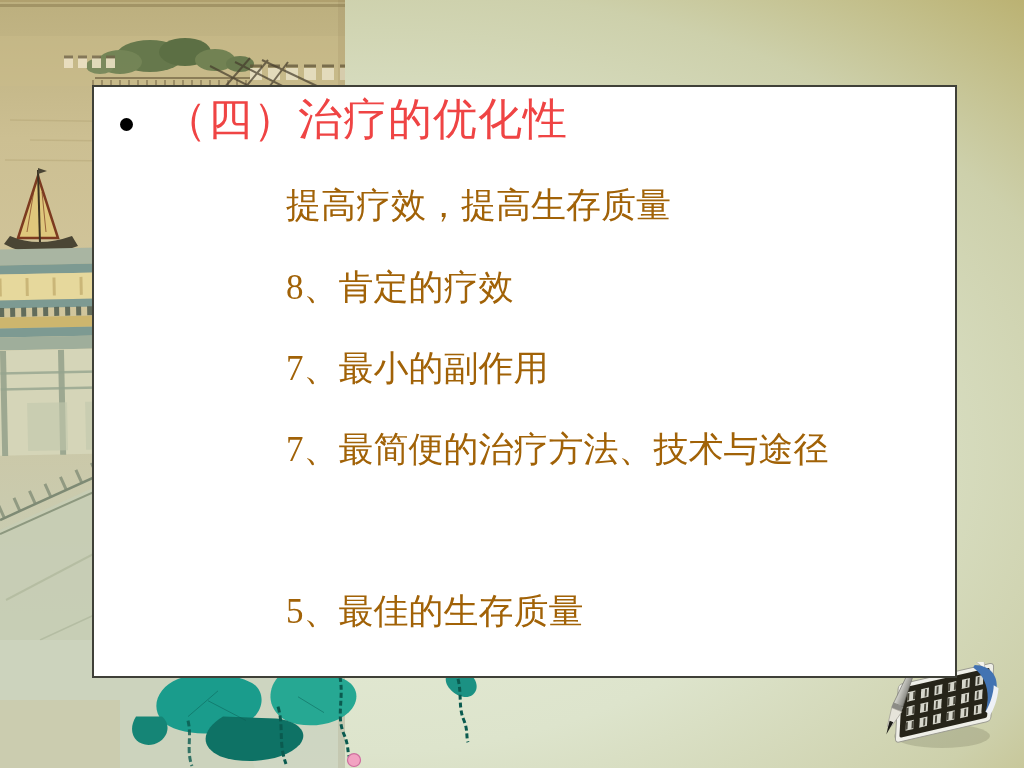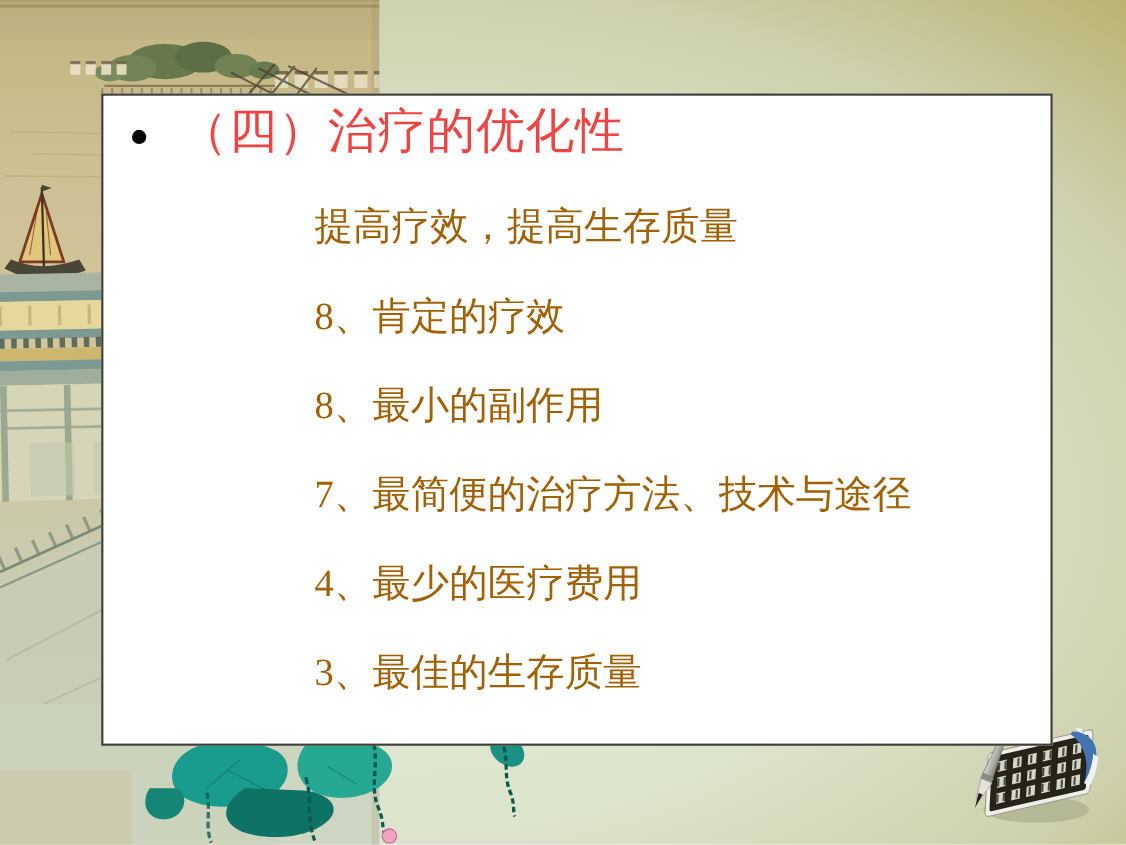--- a/index.html
+++ b/index.html
@@ -127,24 +127,23 @@
       <path d="M80,24 L118,44 M90,14 L60,40 M170,20 L196,36" fill="none"></path>
     </g>
     <circle cx="226" cy="84" r="6.5" fill="#f2a3c2" stroke="#cf6f9f" stroke-width="1.2"></circle>
   </svg>
 
   <div class="content-box">
     <span class="title-bullet"></span>
     <div class="slide-title">（四）治疗的优化性</div>
     <div class="body-line subtitle">提高疗效，提高生存质量</div>
     <div class="body-line item-0">8、肯定的疗效</div>
-    <div class="body-line item-1">8、最小的副作用</div>
+    <div class="body-line item-1">7、最小的副作用</div>
     <div class="body-line item-2">7、最简便的治疗方法、技术与途径</div>
-    <div class="body-line item-3">4、最少的医疗费用</div>
-    <div class="body-line item-4">3、最佳的生存质量</div>
+    <div class="body-line item-4">5、最佳的生存质量</div>
   </div>
 
   <svg class="book-icon" viewBox="0 0 116 96" xmlns="http://www.w3.org/2000/svg">
     <defs>
       <linearGradient id="hgrad" x1="0" y1="0" x2="1" y2="0">
         <stop offset="0" stop-color="#d8d8d2"></stop>
           <stop offset="1" stop-color="#84847e"></stop>
       </linearGradient>
     </defs>
     <ellipse cx="58" cy="74" rx="48" ry="12" fill="#4a4630" opacity=".18"></ellipse>

